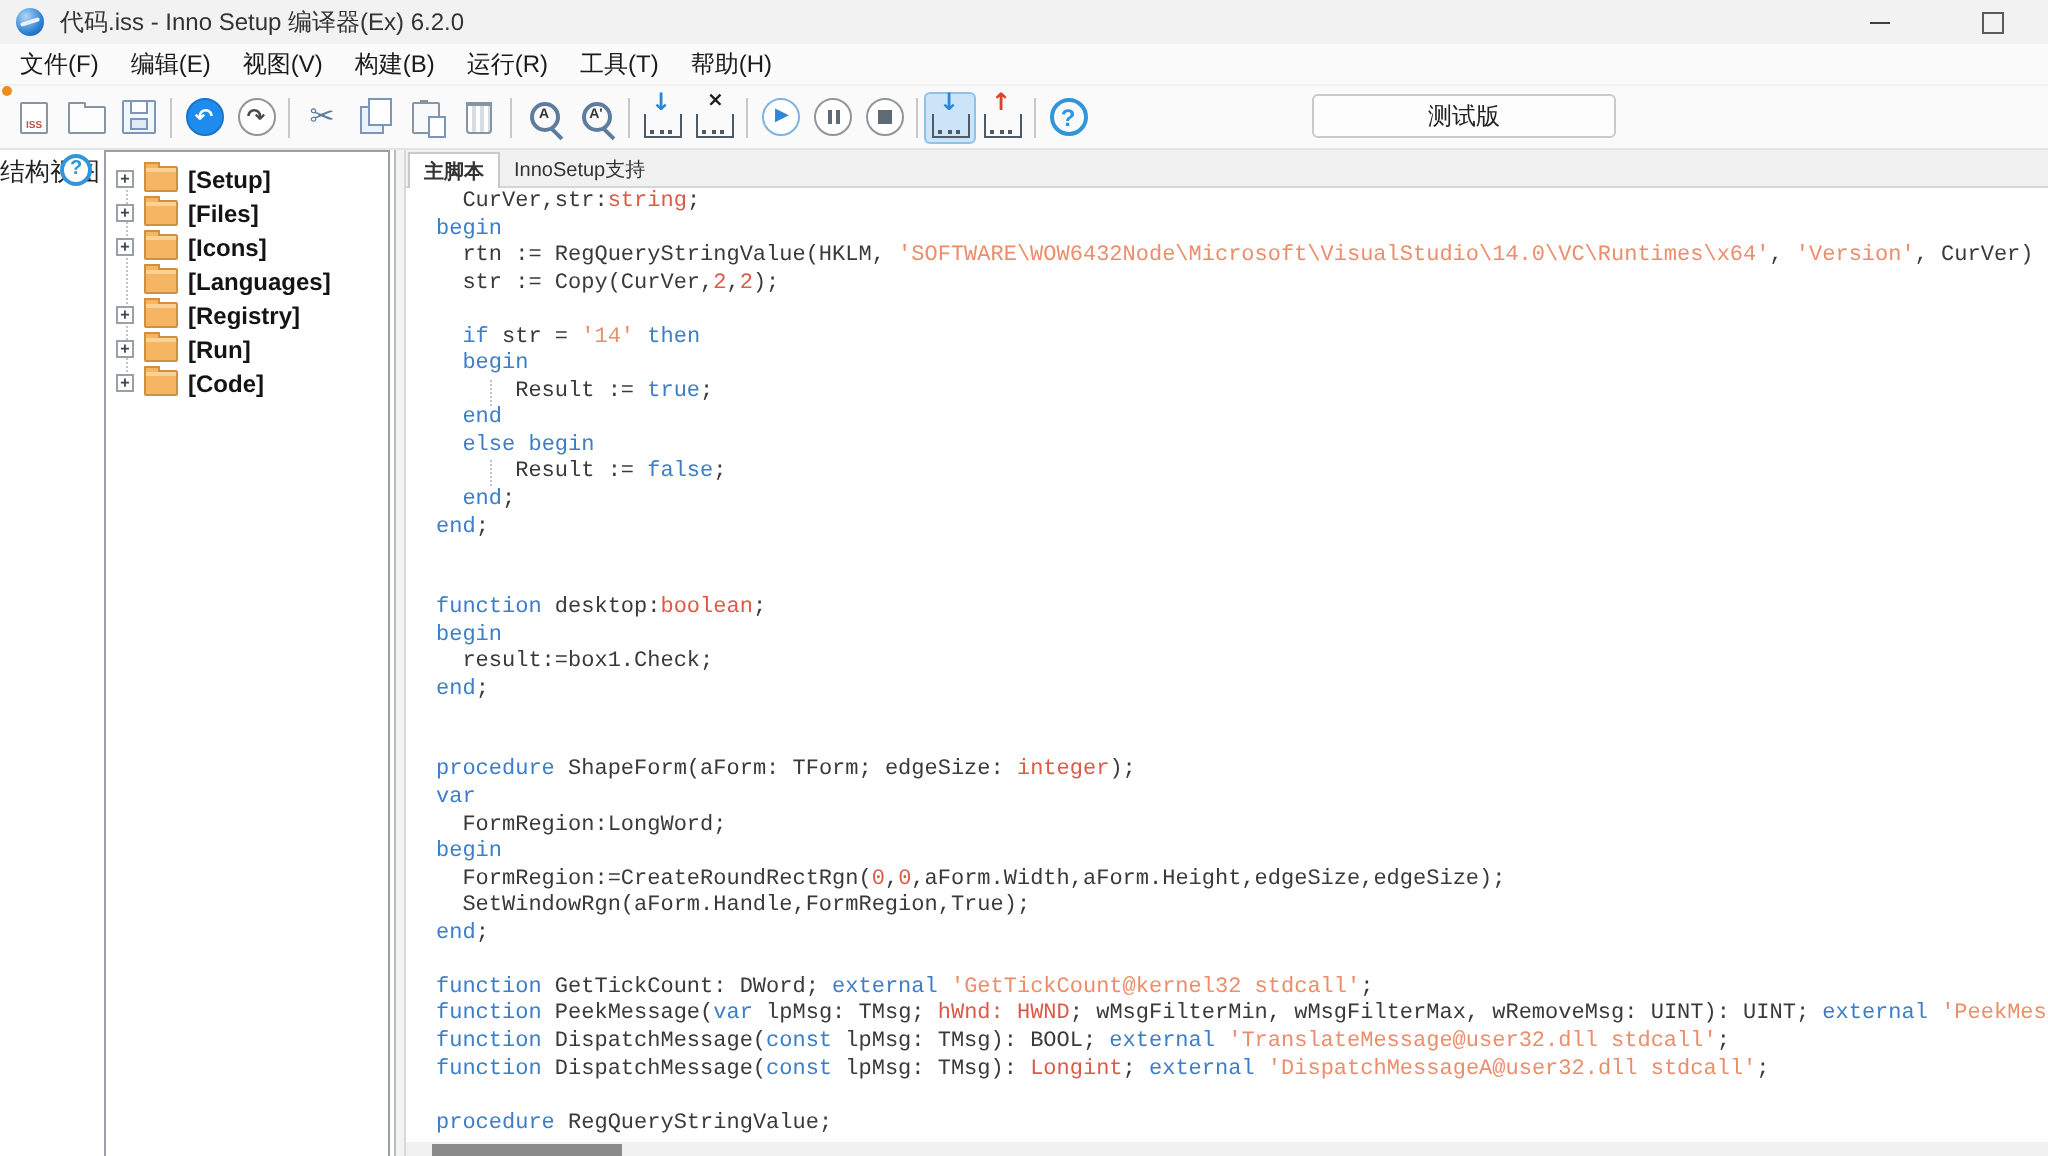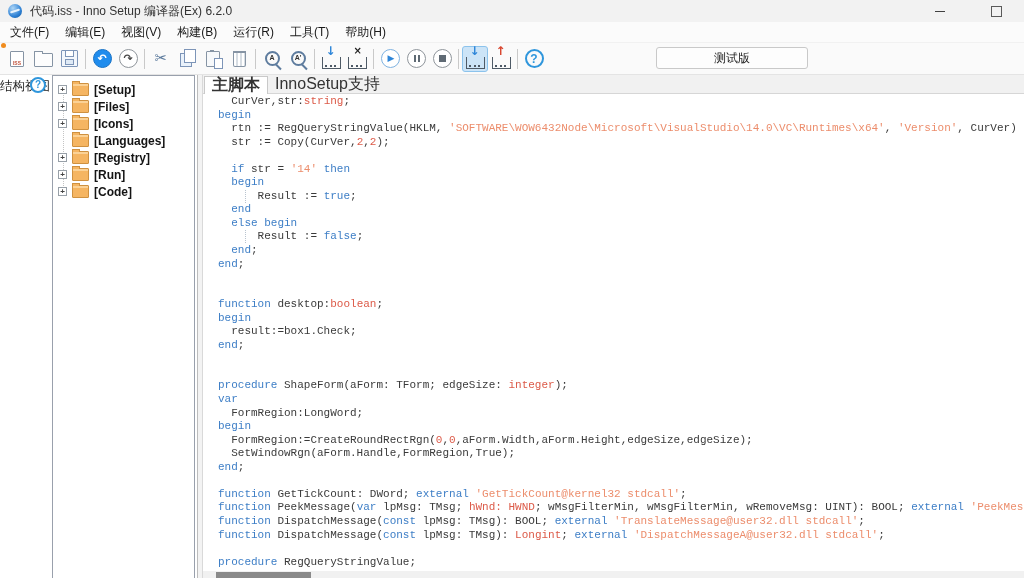--- a/index.html
+++ b/index.html
@@ -81,21 +81,21 @@
     color:#444;text-align:center;flex:none;box-sizing:border-box;font-style:normal;z-index:1}
   .expb.hid{visibility:hidden}
   .tfold{width:15px;height:11px;background:#f5b562;border:1px solid #cf9140;border-radius:1px;position:relative;flex:none;
     box-shadow:inset 0 2px 0 #fbd296}
   .tfold::before{content:"";position:absolute;top:-3px;left:-1px;width:6px;height:2px;background:#f5b562;
     border:1px solid #cf9140;border-bottom:none}
   .split{width:4px;background:#f3f3f3;border-right:1px solid #d9d9d9;flex:none}
   
   .editor{flex:1;position:relative;background:#fff;overflow:hidden;display:flex;flex-direction:column;min-width:0}
   .tabbar{height:18px;background:#f1f1f1;border-bottom:1px solid #d6d6d6;display:flex;align-items:flex-end;padding-left:1px;flex:none}
-  .tab{height:17px;display:flex;align-items:center;padding:0 7px;font-size:16px;color:#333;box-sizing:border-box}
+  .tab{height:17px;display:flex;align-items:center;padding:0 7px;font-size:10px;color:#333;box-sizing:border-box}
   .tab.active{background:#fff;border:1px solid #c9c9c9;border-bottom:none;font-weight:bold;height:18px;margin-bottom:-1px}
   .codewrap{flex:1;position:relative;overflow:hidden}
   .code{position:absolute;top:1px;left:15px;right:0;bottom:0;overflow:hidden;
     font:11px/13.55px "Liberation Mono","DejaVu Sans Mono",monospace;color:#3a3a3a}
   .cl{height:13.55px;white-space:pre;position:relative}
   .cl.guide::before{content:"";position:absolute;left:27px;top:0;height:13px;border-left:1px dotted #b9c4cf}
   .ck{color:#3d7ec6}
   .cs{color:#ec8d6c}
   .ct{color:#dc5a48}
   .cn{color:#dc5a48}
@@ -286,21 +286,21 @@
             <div class="cl"></div>
             <div class="cl"><span class="ck">procedure</span><span class="cp"> ShapeForm(aForm: TForm; edgeSize: </span><span class="ct">integer</span><span class="cp">);</span></div>
             <div class="cl"><span class="ck">var</span></div>
             <div class="cl"><span class="cp">  FormRegion:LongWord;</span></div>
             <div class="cl"><span class="ck">begin</span></div>
             <div class="cl"><span class="cp">  FormRegion:=CreateRoundRectRgn(</span><span class="cn">0</span><span class="cp">,</span><span class="cn">0</span><span class="cp">,aForm.Width,aForm.Height,edgeSize,edgeSize);</span></div>
             <div class="cl"><span class="cp">  SetWindowRgn(aForm.Handle,FormRegion,True);</span></div>
             <div class="cl"><span class="ck">end</span><span class="cp">;</span></div>
             <div class="cl"></div>
             <div class="cl"><span class="ck">function</span><span class="cp"> GetTickCount: DWord; </span><span class="ck">external</span><span class="cp"> </span><span class="cs">'GetTickCount@kernel32 stdcall'</span><span class="cp">;</span></div>
-            <div class="cl"><span class="ck">function</span><span class="cp"> PeekMessage(</span><span class="ck">var</span><span class="cp"> lpMsg: TMsg; </span><span class="ct">hWnd: HWND</span><span class="cp">; wMsgFilterMin, wMsgFilterMin, wRemoveMsg: UINT): BOOL; </span><span class="ck">external</span><span class="cp"> </span><span class="cs">'PeekMessage</span></div>
+            <div class="cl"><span class="ck">function</span><span class="cp"> PeekMessage(</span><span class="ck">var</span><span class="cp"> lpMsg: TMsg; </span><span class="ct">hWnd: HWND</span><span class="cp">; wMsgFilterMin, wMsgFilterMax, wRemoveMsg: UINT): UINT; </span><span class="ck">external</span><span class="cp"> </span><span class="cs">'PeekMessage</span></div>
             <div class="cl"><span class="ck">function</span><span class="cp"> DispatchMessage(</span><span class="ck">const</span><span class="cp"> lpMsg: TMsg): BOOL; </span><span class="ck">external</span><span class="cp"> </span><span class="cs">'TranslateMessage@user32.dll stdcall'</span><span class="cp">;</span></div>
             <div class="cl"><span class="ck">function</span><span class="cp"> DispatchMessage(</span><span class="ck">const</span><span class="cp"> lpMsg: TMsg): </span><span class="ct">Longint</span><span class="cp">; </span><span class="ck">external</span><span class="cp"> </span><span class="cs">'DispatchMessageA@user32.dll stdcall'</span><span class="cp">;</span></div>
             <div class="cl"></div>
             <div class="cl"><span class="ck">procedure</span><span class="cp"> RegQueryStringValue;</span></div>
           </div>
       </div>
       <div class="hscroll">
         <div class="thumb"></div>
       </div>
     </div>

